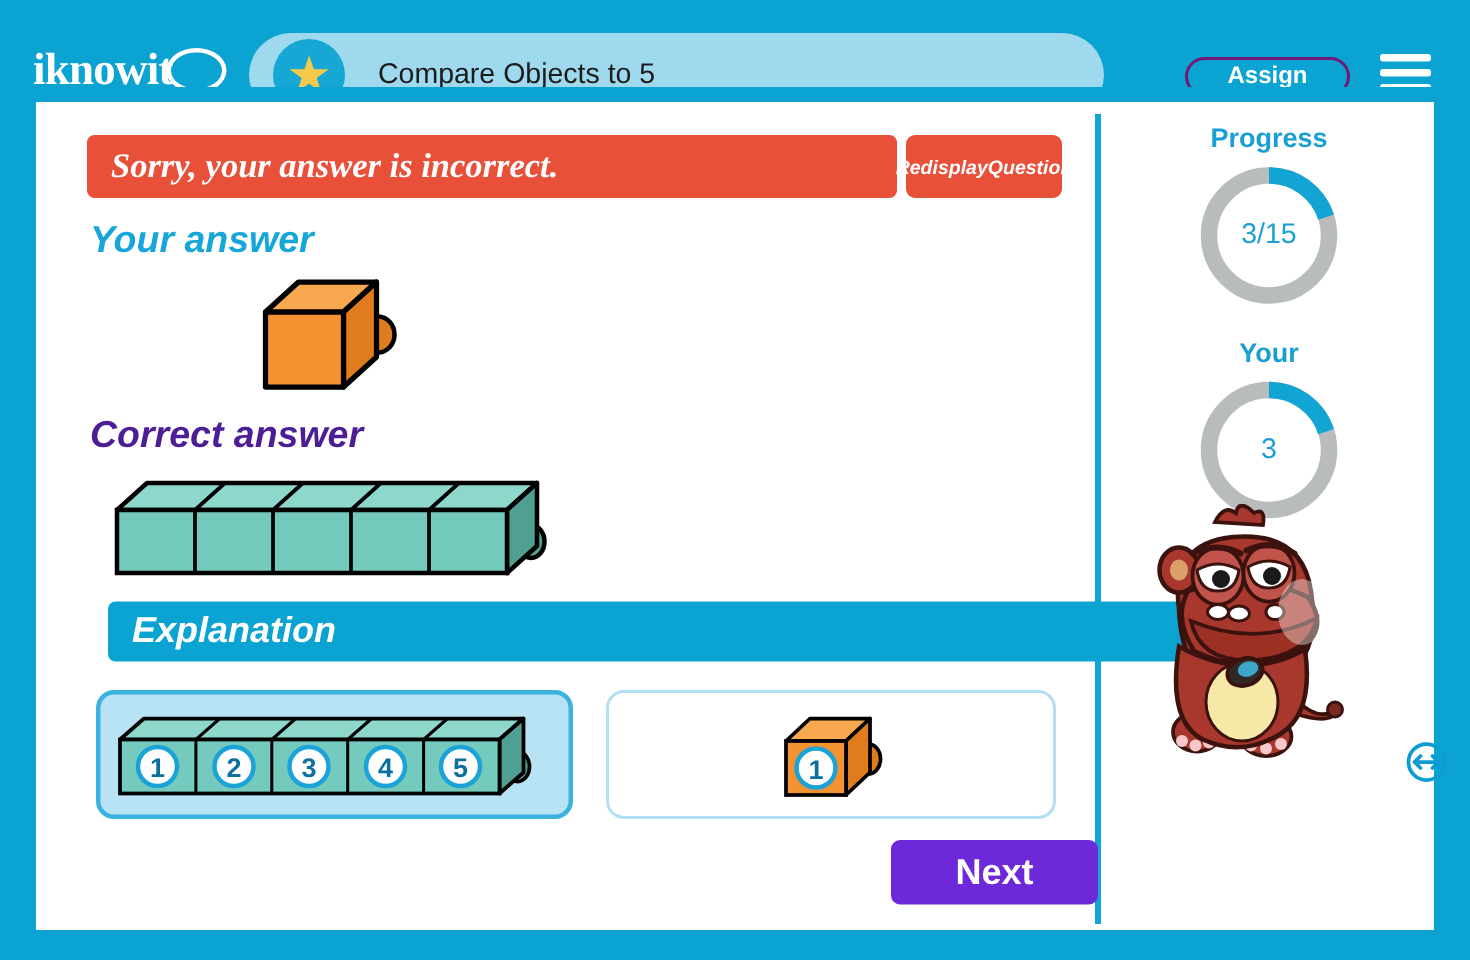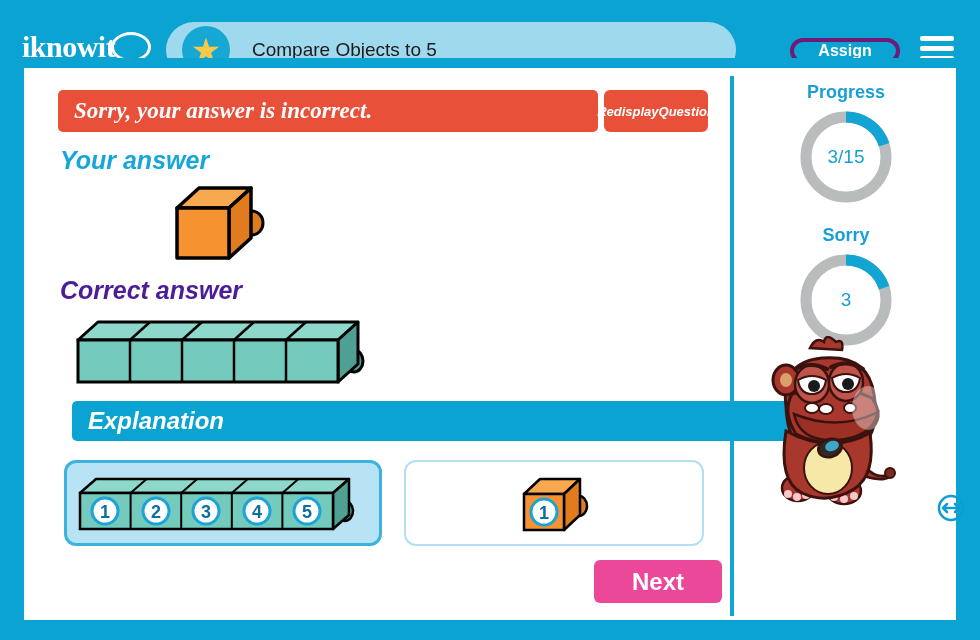--- a/index.html
+++ b/index.html
@@ -37,21 +37,21 @@
     position:absolute;left:0;top:0;width:48px;height:48px;
     display:flex;align-items:center;justify-content:center;
     color:#f5ca4a;font-size:34px;line-height:34px;
   }
   .title-text{
     position:absolute;left:86px;top:0;height:56px;line-height:56px;
     font-size:19px;color:#1b1b1b;font-family:"Liberation Sans",sans-serif;
   }
   .assign-btn{
     position:absolute;left:790px;top:20px;width:110px;height:26px;
-    border:4px solid #701a75;border-radius:13px;box-sizing:border-box;
+    border:2px solid #701a75;border-radius:13px;box-sizing:border-box;
     color:#fff;font-size:16px;font-weight:bold;
     display:flex;align-items:center;justify-content:center;background:transparent;
   }
   .hamburger{position:absolute;left:920px;top:18px;width:34px;height:28px;}
   .hamburger span{display:block;height:5px;background:#fff;border-radius:2px;margin-bottom:5px;}
 
   
   .frame{
     position:absolute;left:14px;top:58px;width:952px;height:572px;
     background:#0aa3d2;padding:10px;box-sizing:border-box;
@@ -106,22 +106,22 @@
     background:#fff;border:2px solid #b3e0f0;border-radius:12px;box-sizing:border-box;
   }
   .exp-bar-inner{position:absolute;left:8px;top:12px;}
   .exp-cube-inner{position:absolute;left:112px;top:12px;}
 
   .conclusion{
     position:absolute;left:44px;top:492px;
     font-size:27px;font-weight:bold;color:#1a9fd4;
   }
   .next-btn{
-    position:absolute;left:570px;top:492px;width:128px;height:43px;
-    background:#ec4899;border-radius:6px;
+    position:absolute;left:570px;top:492px;width:138px;height:43px;
+    background:#6d28d9;border-radius:6px;
     display:flex;align-items:center;justify-content:center;
     color:#fff;font-size:24px;font-weight:bold;
   }
 
   
   .sidebar{position:absolute;left:712px;top:0;width:220px;height:552px;}
   .ring-label{
     text-align:center;font-size:18px;font-weight:bold;color:#1a9fd4;
   }
   .ring-wrap{position:relative;width:100px;height:100px;margin:4px auto 0;}
@@ -267,21 +267,21 @@
           <div class="ring-wrap">
             <svg width="100" height="100" viewBox="0 0 100 100">
               <circle cx="50" cy="50" r="40" fill="none" stroke="#b8bcbd" stroke-width="11"></circle>
               <circle id="prog-arc" cx="50" cy="50" r="40" fill="none" stroke="#12a5d4" stroke-width="11" stroke-dasharray="50.26548245743669 201.06192982974676" transform="rotate(-90 50 50)"></circle>
             </svg>
             <div class="ring-center">3/15</div>
           </div>
         </div>
 
         <div style="margin-top:18px;">
-          <div class="ring-label">Sorry</div>
+          <div class="ring-label">Your</div>
           <div class="ring-wrap">
             <svg width="100" height="100" viewBox="0 0 100 100">
               <circle cx="50" cy="50" r="40" fill="none" stroke="#b8bcbd" stroke-width="11"></circle>
               <circle id="score-arc" cx="50" cy="50" r="40" fill="none" stroke="#12a5d4" stroke-width="11" stroke-dasharray="50.26548245743669 201.06192982974676" transform="rotate(-90 50 50)"></circle>
             </svg>
             <div class="ring-center">3</div>
           </div>
         </div>
 
         <div class="mascot">

